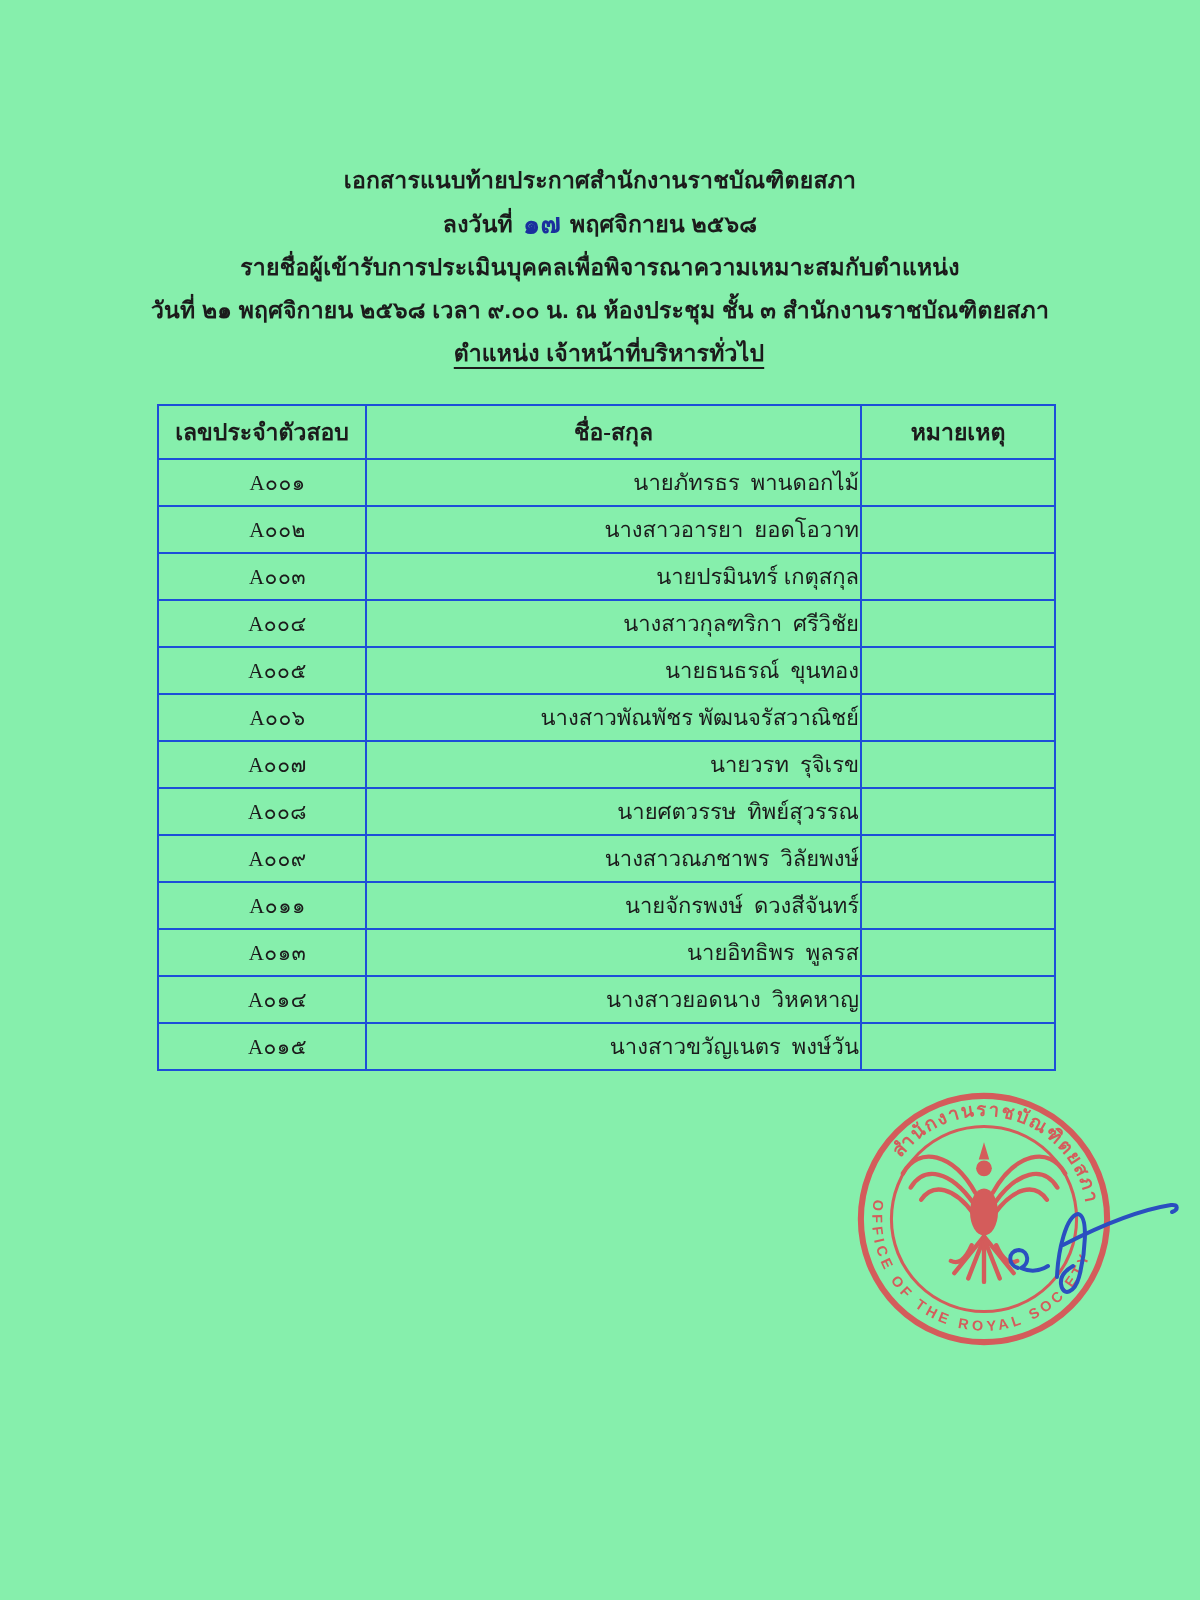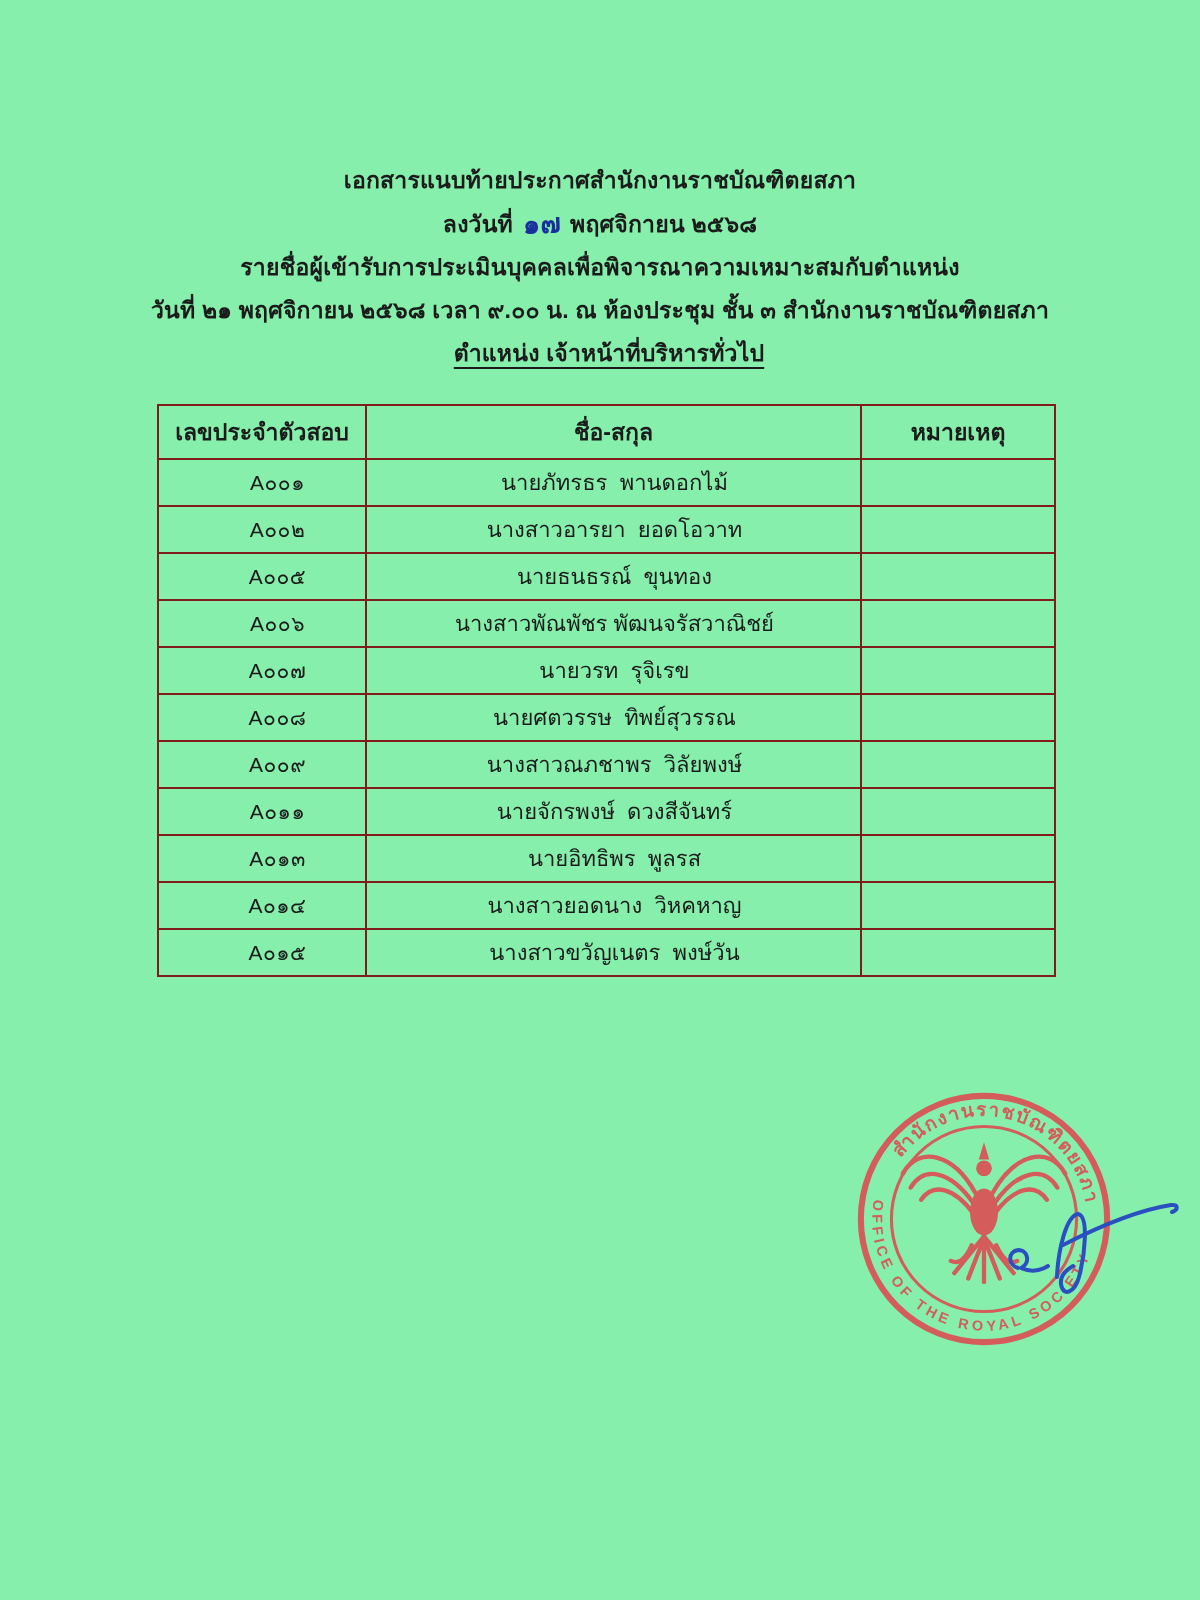--- a/index.html
+++ b/index.html
@@ -39,38 +39,39 @@
     padding-left:18px;
   }
   
   .candidate-table{
     position:absolute;left:157px;top:404px;
     width:897px;
     border-collapse:collapse;
     table-layout:fixed;
   }
   .candidate-table th,.candidate-table td{
-    border:2px solid #7f1d1d;
+    border:2px solid #1d4ed8;
     vertical-align:middle;
     overflow:hidden;
+    font-family:Liberation Serif, serif;
   }
   .candidate-table th{
     height:50px;
     font-size:23px;font-weight:bold;
     text-align:center;
   }
   .candidate-table td{
     height:43px;
     font-size:22px;font-weight:normal;padding-left:32px;
   }
   col.c-id{width:208px;}
   col.c-name{width:495px;}
   col.c-note{width:194px;}
   td.id-cell{text-align:center;font-size:21px;letter-spacing:.5px;}
-  td.name-cell{text-align:center;padding-left:3px;white-space:pre;}
+  td.name-cell{text-align:right;padding-left:3px;white-space:pre;}
   td.note-cell{}
   
   .stamp-wrap{
     position:absolute;left:853px;top:1088px;
     width:262px;height:262px;
     opacity:.88;
     pointer-events:none;
   }
   
   .signature-wrap{
@@ -111,21 +112,31 @@
       <td class="name-cell">นายภัทรธร  พานดอกไม้</td>
       <td class="note-cell"></td>
     </tr>
 
     <tr>
       <td class="id-cell">A๐๐๒</td>
       <td class="name-cell">นางสาวอารยา  ยอดโอวาท</td>
       <td class="note-cell"></td>
     </tr>
 
-
+    <tr>
+      <td class="id-cell">A๐๐๓</td>
+      <td class="name-cell">นายปรมินทร์ เกตุสกุล</td>
+      <td class="note-cell"></td>
+    </tr>
+
+    <tr>
+      <td class="id-cell">A๐๐๔</td>
+      <td class="name-cell">นางสาวกุลฑริกา  ศรีวิชัย</td>
+      <td class="note-cell"></td>
+    </tr>
 
     <tr>
       <td class="id-cell">A๐๐๕</td>
       <td class="name-cell">นายธนธรณ์  ขุนทอง</td>
       <td class="note-cell"></td>
     </tr>
 
     <tr>
       <td class="id-cell">A๐๐๖</td>
       <td class="name-cell">นางสาวพัณพัชร พัฒนจรัสวาณิชย์</td>

